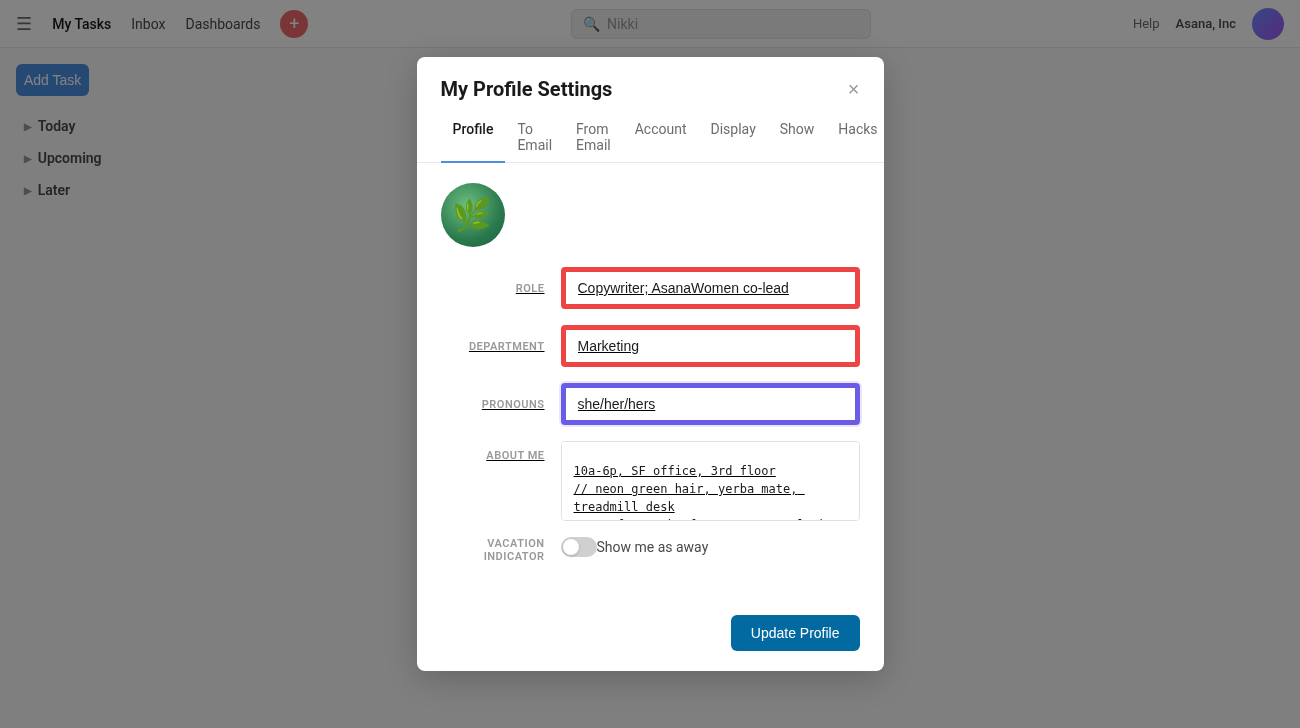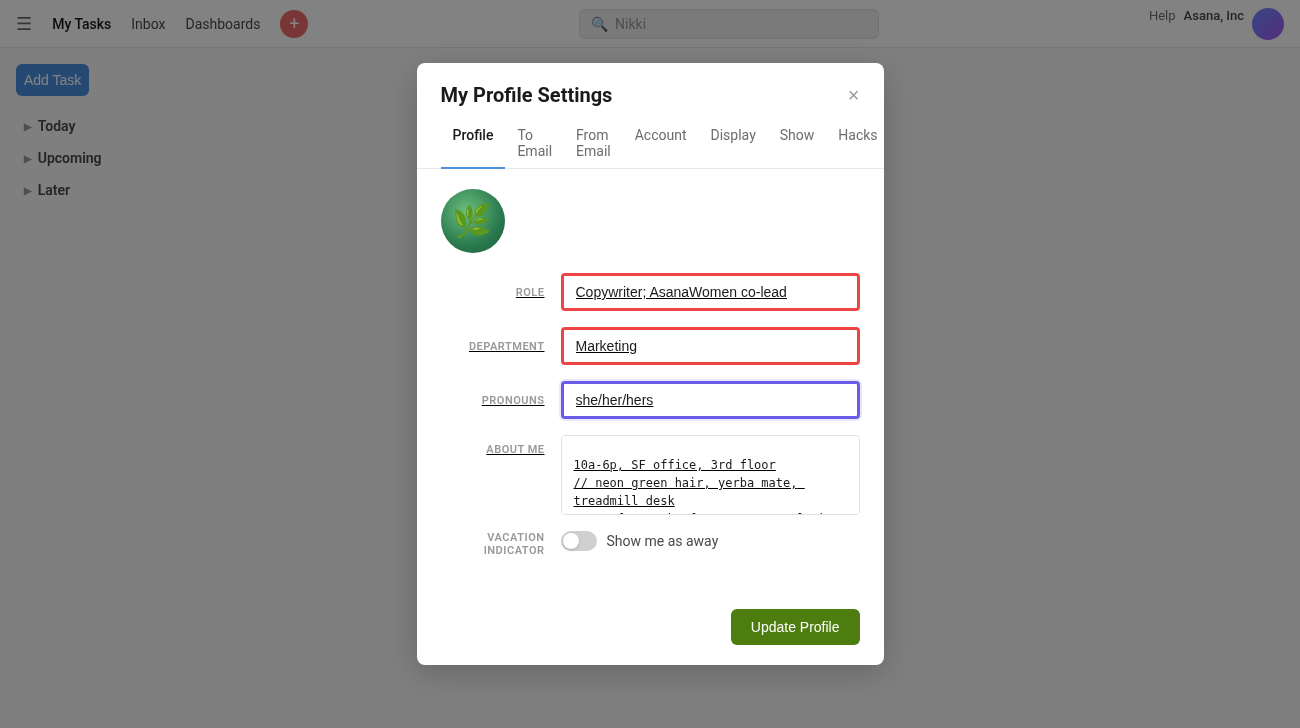--- a/index.html
+++ b/index.html
@@ -73,22 +73,22 @@
       width: 300px;
       color: #999;
       font-size: 14px;
       display: flex;
       align-items: center;
       gap: 6px;
     }
 
     .nav-right {
       display: flex;
-      align-items: flex-start;
-      gap: 8px;
+      align-items: center;
+      gap: 16px;
     }
 
     .nav-help {
       font-size: 13px;
       color: #6d6d6d;
       cursor: pointer;
     }
 
     .nav-org {
       font-size: 13px;
@@ -332,21 +332,21 @@
       color: #999;
       text-transform: uppercase;
       letter-spacing: 0.5px;
       flex-shrink: 0;
       text-align: right;
       padding-right: 16px;
     }
 
     .form-input {
       flex: 1;
-      border: 3px solid #ef4444;
+      border: 5px solid #ef4444;
       border-radius: 4px;
       padding: 8px 12px;
       font-size: 14px;
       color: #1a1a1a;
       outline: none;
       background: white;
     }
 
     .form-input.active-field {
       border-color: #6b5ce7;
@@ -381,21 +381,20 @@
       text-transform: uppercase;
       letter-spacing: 0.5px;
       flex-shrink: 0;
       text-align: right;
       padding-right: 16px;
     }
 
     .vacation-right {
       display: flex;
       align-items: center;
-      gap: 10px;
     }
 
     
     .toggle {
       width: 36px;
       height: 20px;
       background: #d0d0d0;
       border-radius: 10px;
       position: relative;
       cursor: pointer;
@@ -418,21 +417,21 @@
       color: #4a4a4a;
     }
 
     .modal-footer {
       display: flex;
       justify-content: flex-end;
       padding: 12px 24px 20px;
     }
 
     .update-btn {
-      background: #4d7c0f;
+      background: #0369a1;
       color: white;
       border: none;
       border-radius: 6px;
       padding: 10px 20px;
       font-size: 14px;
       font-weight: 500;
       cursor: pointer;
     }
   </style>
 </head>

